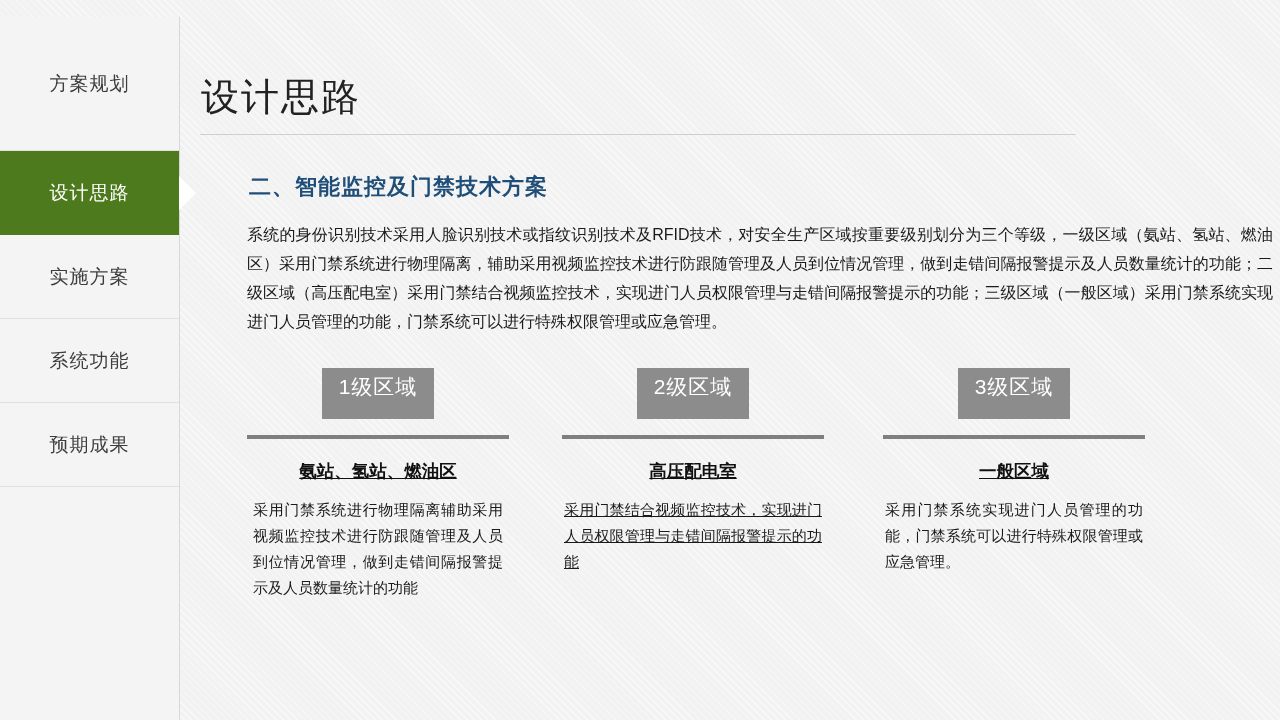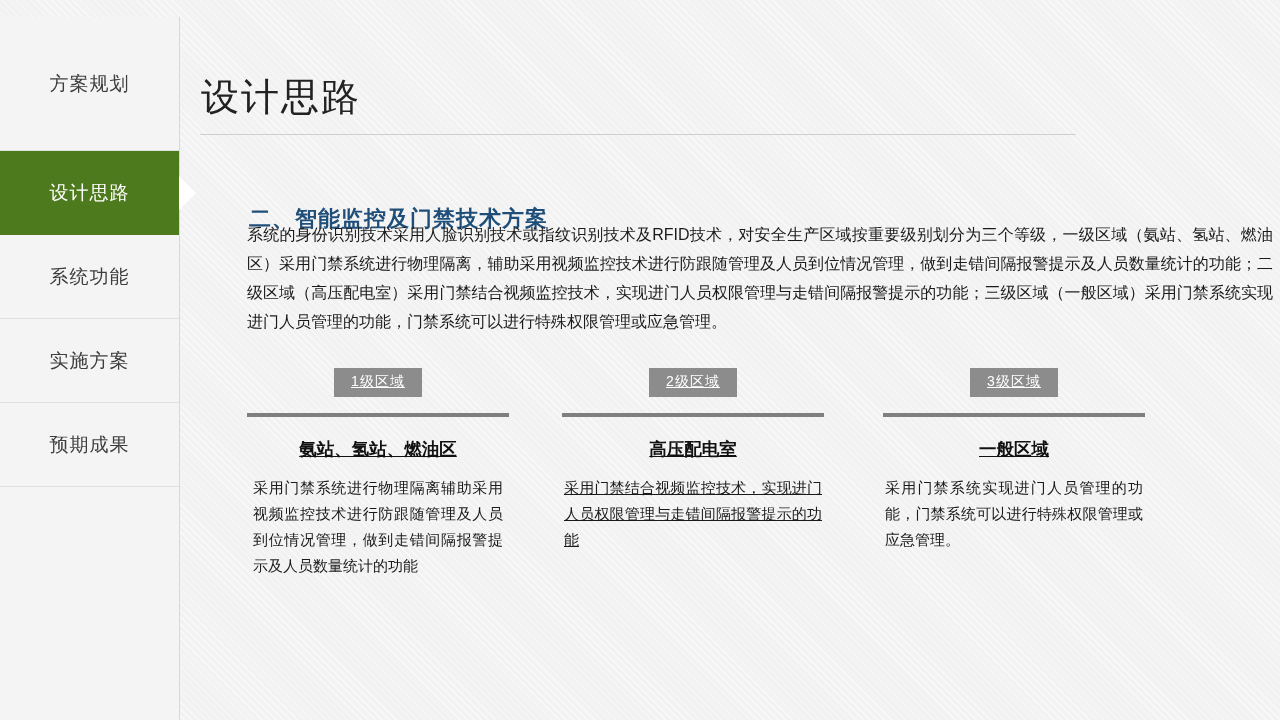--- a/index.html
+++ b/index.html
@@ -104,21 +104,20 @@
     background: #cfcfcf;
   }
   .section-heading {
     position: absolute;
     left: 70px;
     top: 172px;
     font-size: 22px;
     color: #1f4e79;
     font-weight: bold;
     letter-spacing: 1px;
-    margin-top: 32px;
   }
   .paragraph {
     position: absolute;
     left: 68px;
     top: 220px;
     width: 1026px;
     font-size: 16px;
     line-height: 29px;
     color: #1a1a1a;
     text-align: justify;
@@ -141,24 +140,23 @@
   .col-2 { left: 383px; }
   .col-3 { left: 704px; }
 
   .badge-wrap {
     text-align: center;
   }
   .badge {
     display: inline-block;
     background: #8c8c8c;
     color: #ffffff;
-    font-size: 14px;
-    padding: 5px 17px 6px 17px;
+    font-size: 21px;
+    padding: 5px 17px 18px 17px;
     letter-spacing: 1px;
-    text-decoration: underline;
   }
   .col-rule {
     margin-top: 16px;
     height: 4px;
     background: #7f7f7f;
     width: 100%;
   }
   .col-title {
     margin-top: 19px;
     text-align: center;
@@ -185,24 +183,24 @@
 <div class="slide">
 
   <div class="sidebar">
     <div class="nav-item first-spacer">
       <span>方案规划</span>
     </div>
     <div class="nav-item active">
       <span>设计思路</span>
     </div>
     <div class="nav-item">
+      <span>实施方案</span>
+    </div>
+    <div class="nav-item">
       <span>系统功能</span>
-    </div>
-    <div class="nav-item">
-      <span>实施方案</span>
     </div>
     <div class="nav-item">
       <span>预期成果</span>
     </div>
     <div class="nav-spacer-bottom"></div>
   </div>
 
   <div class="main">
     <div class="page-title">设计思路</div>
     <div class="title-rule"></div>

